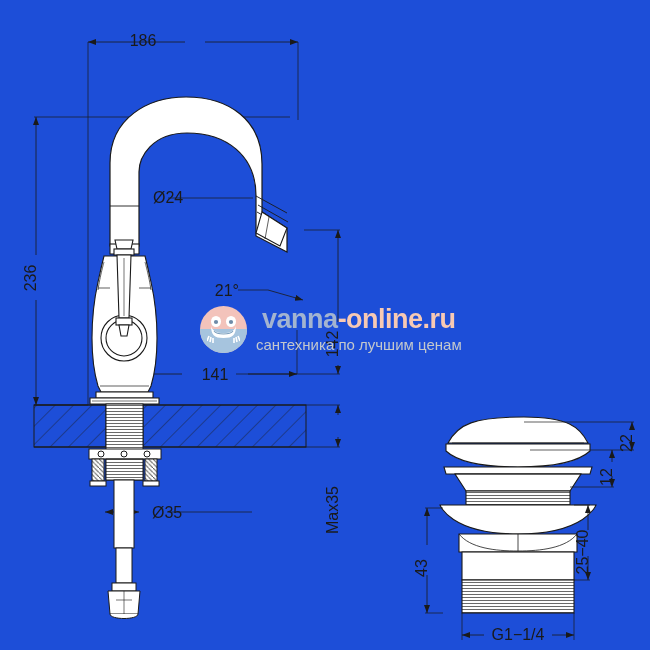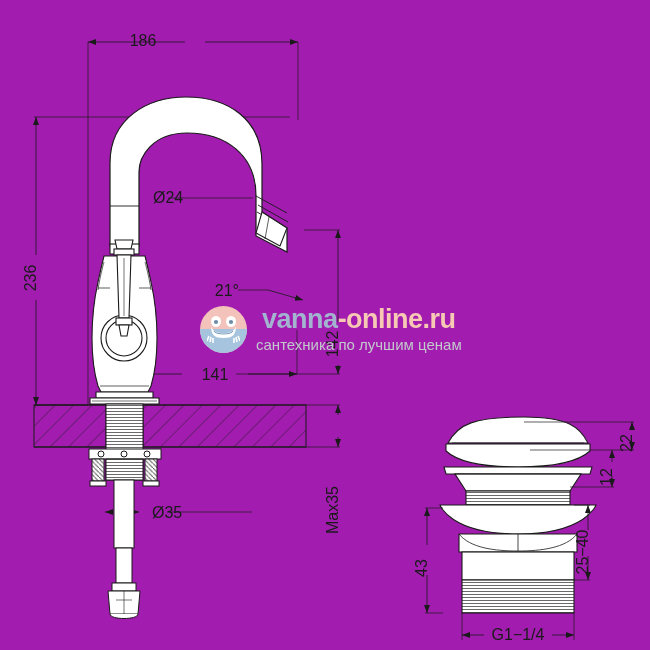--- a/index.html
+++ b/index.html
@@ -12,21 +12,21 @@
     height: 650px;
     font-family: "Liberation Sans", sans-serif;
     overflow: hidden;
     position: relative;
   }
   #sheet {
     position: absolute;
     left: 0; top: 0;
     width: 650px;
     height: 650px;
-    background: #a21caf;
+    background: #1d4ed8;
   }
   svg.drawing {
     position: absolute;
     left: 0; top: 0;
     width: 650px;
     height: 650px;
   }
   .dimtext {
     font-family: "Liberation Sans", sans-serif;
     font-size: 16px;

